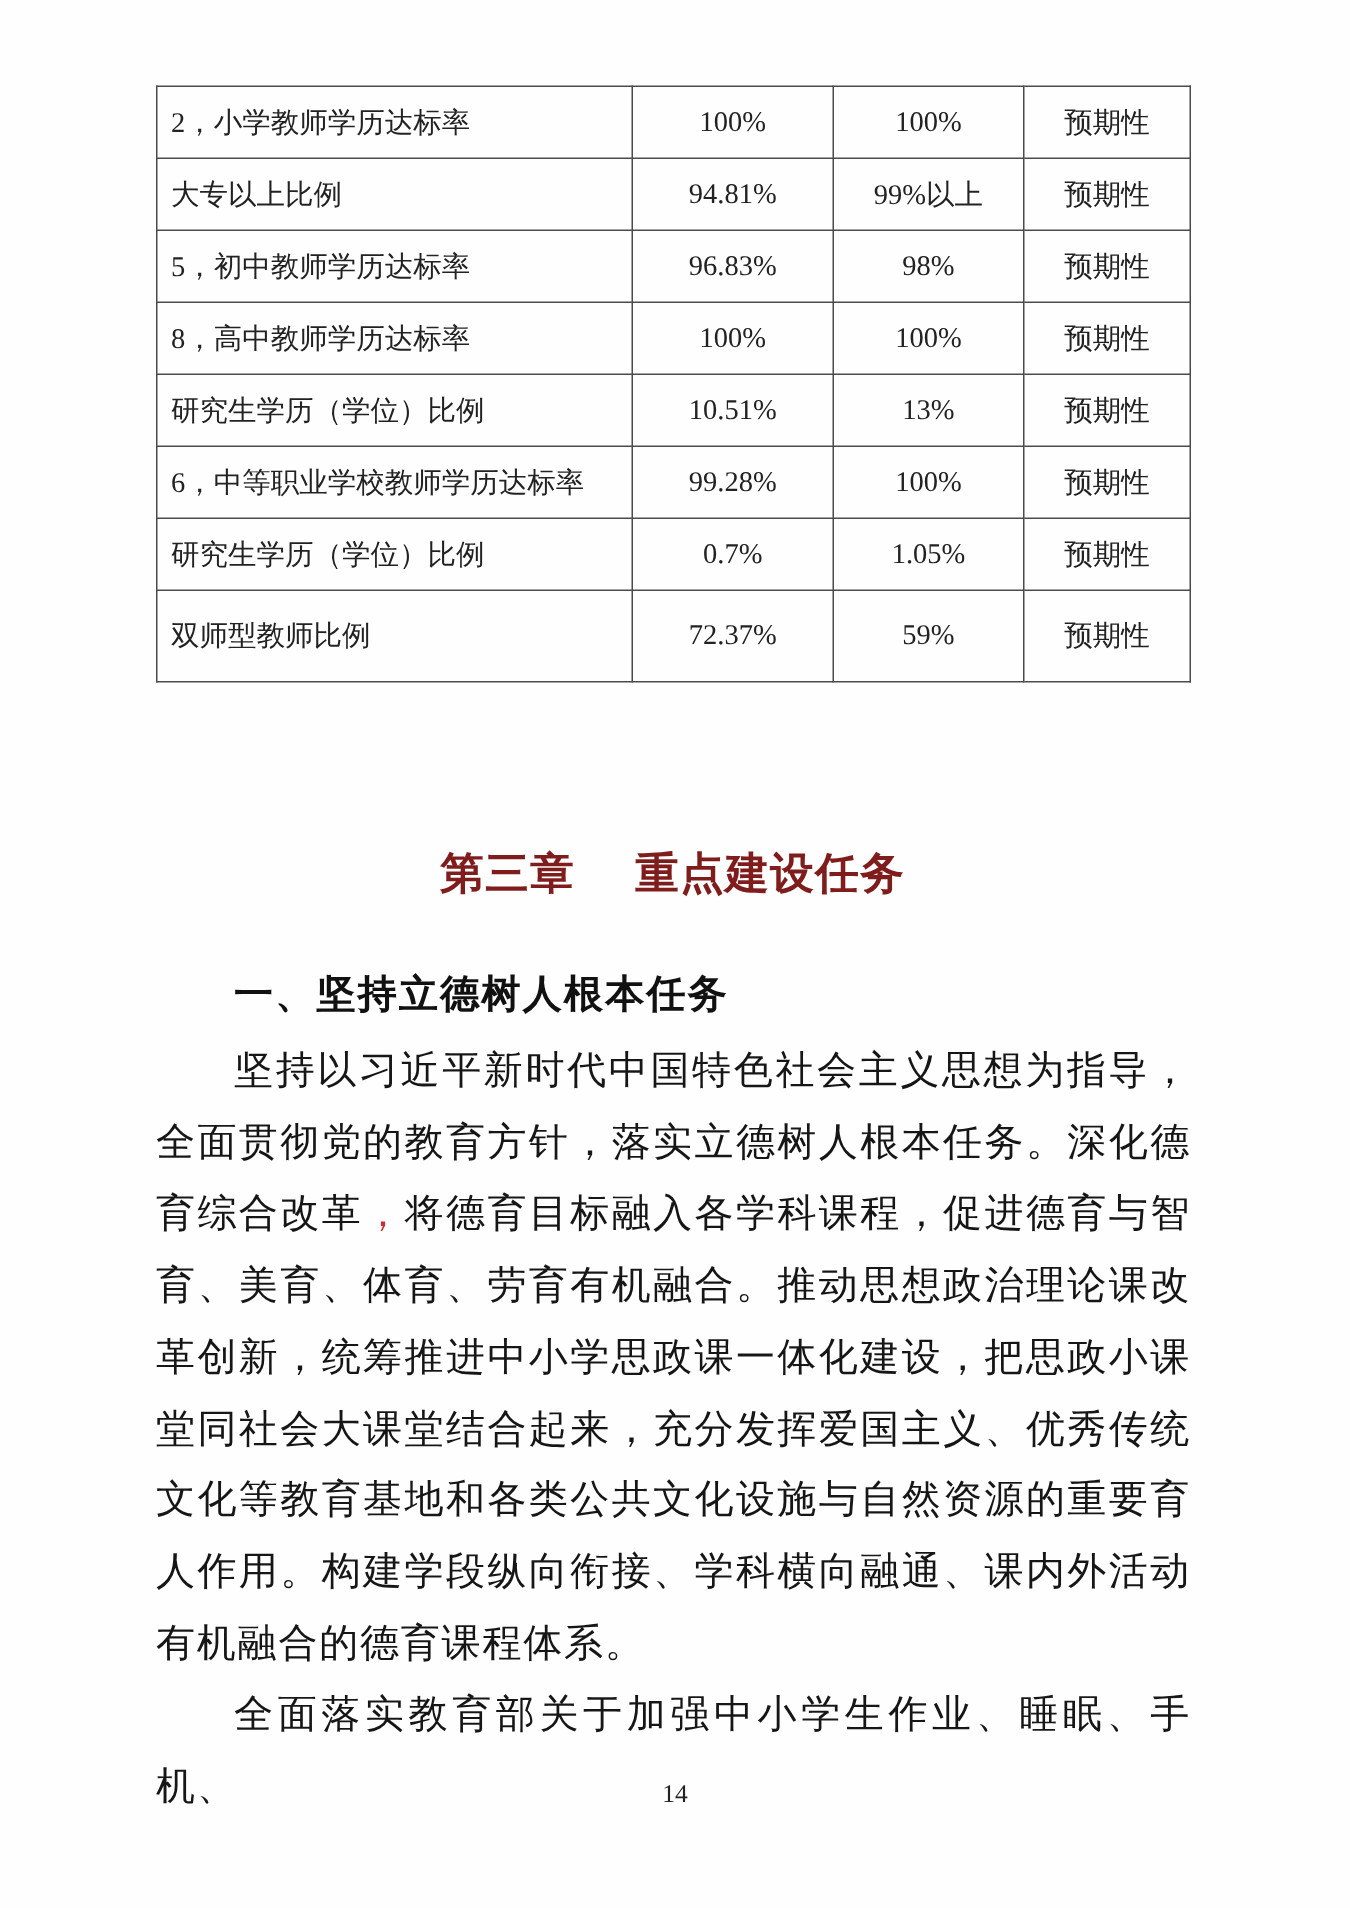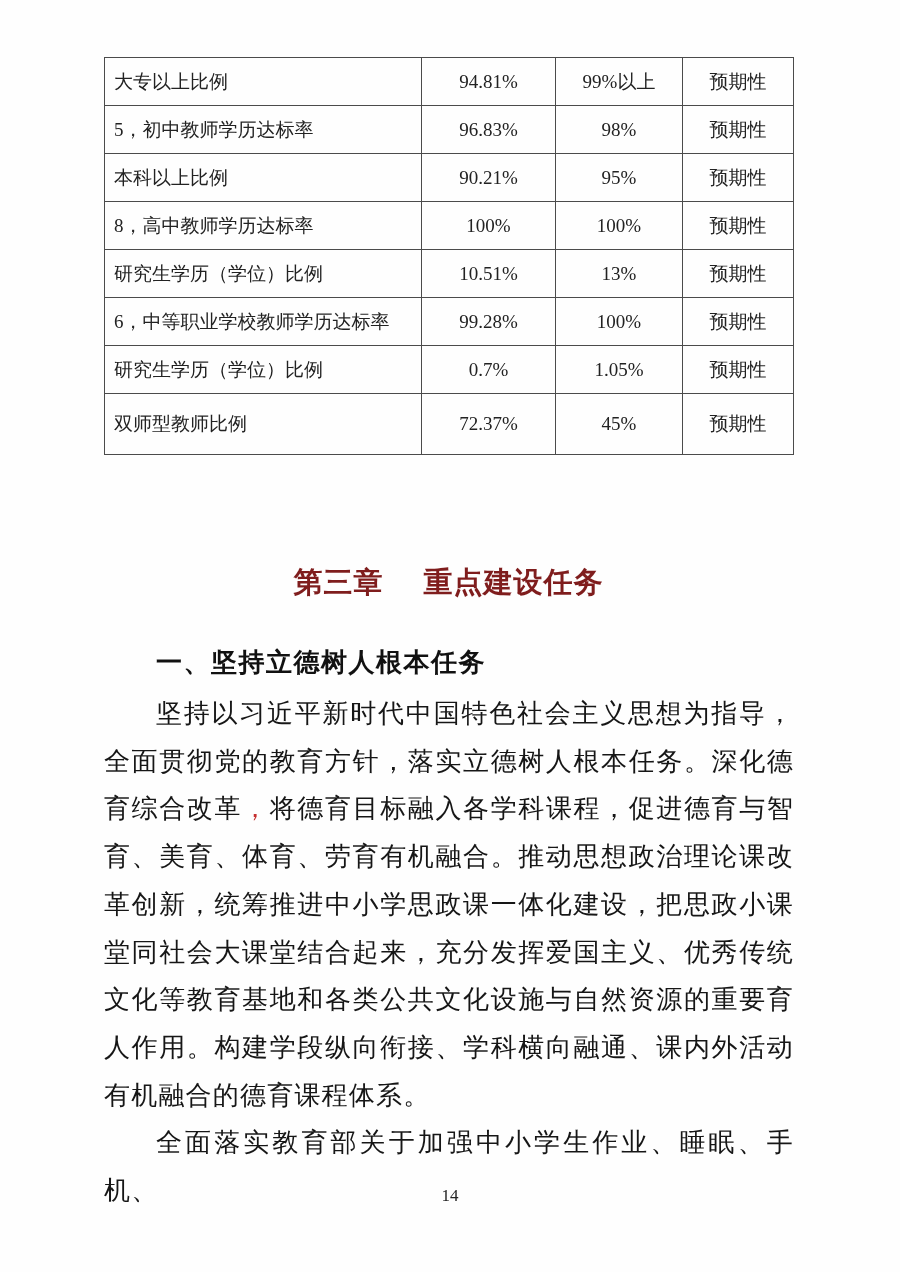--- a/index.html
+++ b/index.html
@@ -100,41 +100,41 @@
 <div class="page">
 
   <table class="indicator">
     <colgroup>
       <col style="width:317px">
       <col style="width:134px">
       <col style="width:127px">
       <col style="width:111px">
     </colgroup>
     <tbody>
+  <tr>
+    <td class="cell-label">2，小学教师学历达标率</td>
+    <td class="cell-num">100%</td>
+    <td class="cell-num">100%</td>
+    <td class="cell-num">预期性</td>
+  </tr>
 
   <tr>
     <td class="cell-label">大专以上比例</td>
     <td class="cell-num">94.81%</td>
     <td class="cell-num">99%以上</td>
     <td class="cell-num">预期性</td>
   </tr>
 
   <tr>
     <td class="cell-label">5，初中教师学历达标率</td>
     <td class="cell-num">96.83%</td>
     <td class="cell-num">98%</td>
     <td class="cell-num">预期性</td>
   </tr>
 
-  <tr>
-    <td class="cell-label">本科以上比例</td>
-    <td class="cell-num">90.21%</td>
-    <td class="cell-num">95%</td>
-    <td class="cell-num">预期性</td>
-  </tr>
 
   <tr>
     <td class="cell-label">8，高中教师学历达标率</td>
     <td class="cell-num">100%</td>
     <td class="cell-num">100%</td>
     <td class="cell-num">预期性</td>
   </tr>
 
   <tr>
     <td class="cell-label">研究生学历（学位）比例</td>
@@ -153,21 +153,21 @@
   <tr>
     <td class="cell-label">研究生学历（学位）比例</td>
     <td class="cell-num">0.7%</td>
     <td class="cell-num">1.05%</td>
     <td class="cell-num">预期性</td>
   </tr>
 
   <tr>
     <td class="cell-label">双师型教师比例</td>
     <td class="cell-num">72.37%</td>
-    <td class="cell-num">45%</td>
+    <td class="cell-num">59%</td>
     <td class="cell-num">预期性</td>
   </tr>
 </tbody>
   </table>
 
   <h1 class="chapter-heading">
     <span class="chapter-label">第三章</span><span>重点建设任务</span>
   </h1>
 
   <h2 class="section-heading">一、坚持立德树人根本任务</h2>

